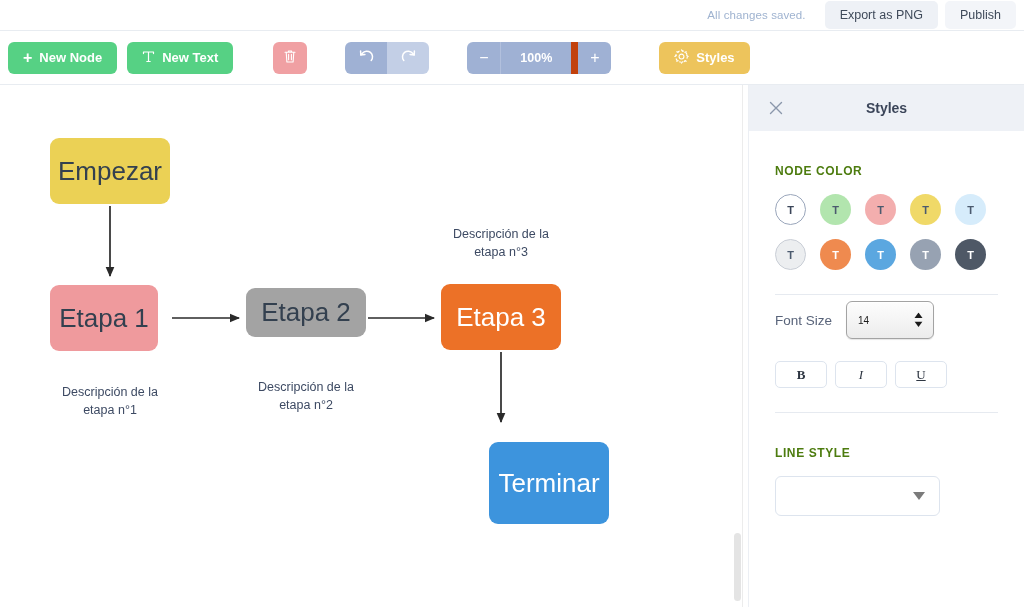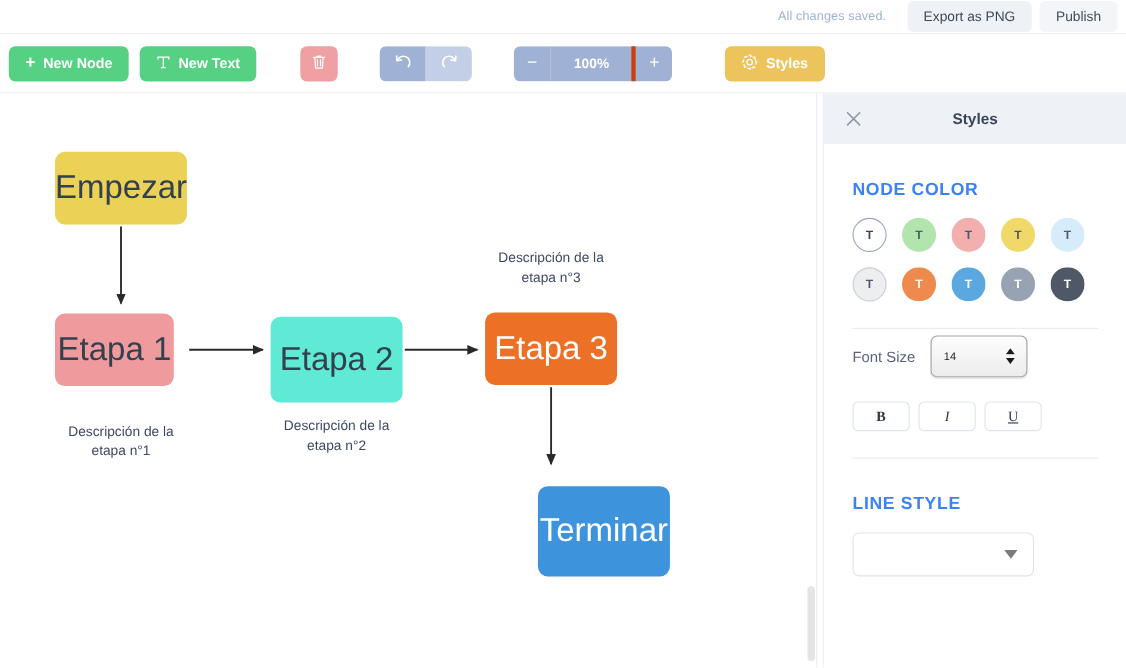--- a/index.html
+++ b/index.html
@@ -65,37 +65,37 @@
   .ug-redo { background: #c3cfe6; }
   .zg-side {
     width: 33px; height: 32px; background: #9fb1d4; border: none; cursor: pointer;
     color: #ffffff; font-size: 16px; line-height: 1;
     display: inline-flex; align-items: center; justify-content: center;
     font-family: "Liberation Sans", sans-serif;
   }
   .zg-mid {
     min-width: 78px; height: 32px; background: #9fb1d4; color: #ffffff;
     font-size: 12.5px; font-weight: 600; cursor: pointer; border: none;
-    border-left: 1px solid #b2c0dd; border-right: 4px solid #c2410c;
+    border-left: 1px solid #b2c0dd; border-right: 7px solid #c2410c;
     display: inline-flex; align-items: center; justify-content: center;
     font-family: "Liberation Sans", sans-serif;
   }
   .btn-styles {
     background: #edc45c; padding: 0 15px; margin-left: 48px;
   }
 
   
   .canvas {
     position: absolute; top: 85px; left: 0; width: 748px; height: 522px;
     background: #ffffff; overflow: hidden;
   }
   .node {
     position: absolute; border-radius: 9px;
     display: flex; align-items: center; justify-content: center;
-    font-size: 30px; cursor: pointer; user-select: none;
+    font-size: 26px; cursor: pointer; user-select: none;
   }
   .desc {
     position: absolute; text-align: center;
     font-size: 12.5px; color: #3d4a63; line-height: 1.45;
     white-space: pre-line; cursor: pointer;
   }
   .edge-svg {
     position: absolute; top: 0; left: 0; width: 748px; height: 522px;
     pointer-events: none;
   }
@@ -125,21 +125,21 @@
   .panel-close {
     position: absolute; left: 18px; top: 50%; transform: translateY(-50%);
     width: 18px; height: 18px; cursor: pointer; color: #8a97ab;
   }
   .panel-title {
     width: 100%; text-align: center; font-size: 14px;
     font-weight: 600; color: #3b4559;
   }
   .panel-body { padding: 0 26px; }
   .sect-title {
-    font-size: 16px; font-weight: 700; color: #3b82f6;
+    font-size: 12px; font-weight: 700; color: #4d7c0f;
     letter-spacing: .6px; margin-top: 33px; margin-bottom: 16px;
   }
   .swatch-row { display: flex; gap: 14px; margin-bottom: 14px; }
   .swatch {
     width: 31px; height: 31px; border-radius: 50%;
     display: flex; align-items: center; justify-content: center;
     font-size: 11px; font-weight: 700; cursor: pointer;
   }
   .hr {
     height: 1px; background: #e6eaf0; margin: 24px 0 0 0;
@@ -269,21 +269,21 @@
           <path d="M501,267 L501,337" stroke="#2a2a2a" stroke-width="1.7" fill="none" marker-end="url(#arrowhead)"></path>
         </g>
     </svg>
     <div id="nodes-layer">
         <div class="node" style="left: 50px; top: 53px; width: 120px; height: 66px; background: rgb(235, 209, 85); color: rgb(51, 64, 79);">
           <span>Empezar</span>
         </div>
         <div class="node" style="left: 50px; top: 200px; width: 108px; height: 66px; background: rgb(239, 154, 157); color: rgb(51, 64, 79);">
           <span>Etapa 1</span>
         </div>
-        <div class="node" style="left: 246px; top: 203px; width: 120px; height: 78px; background: #5eead4; color: rgb(51, 64, 79);">
+        <div class="node" style="left: 246px; top: 203px; width: 120px; height: 49px; background: #a3a3a3; color: rgb(51, 64, 79);">
           <span>Etapa 2</span>
         </div>
         <div class="node" style="left: 441px; top: 199px; width: 120px; height: 66px; background: rgb(236, 113, 39); color: rgb(255, 255, 255);">
           <span>Etapa 3</span>
         </div>
         <div class="node" style="left: 441px; top: 357px; width: 120px; height: 82px; background: rgb(61, 148, 221); color: rgb(255, 255, 255); margin-left: 48px;">
           <span>Terminar</span>
         </div>
       </div>
     <div id="desc-layer">

